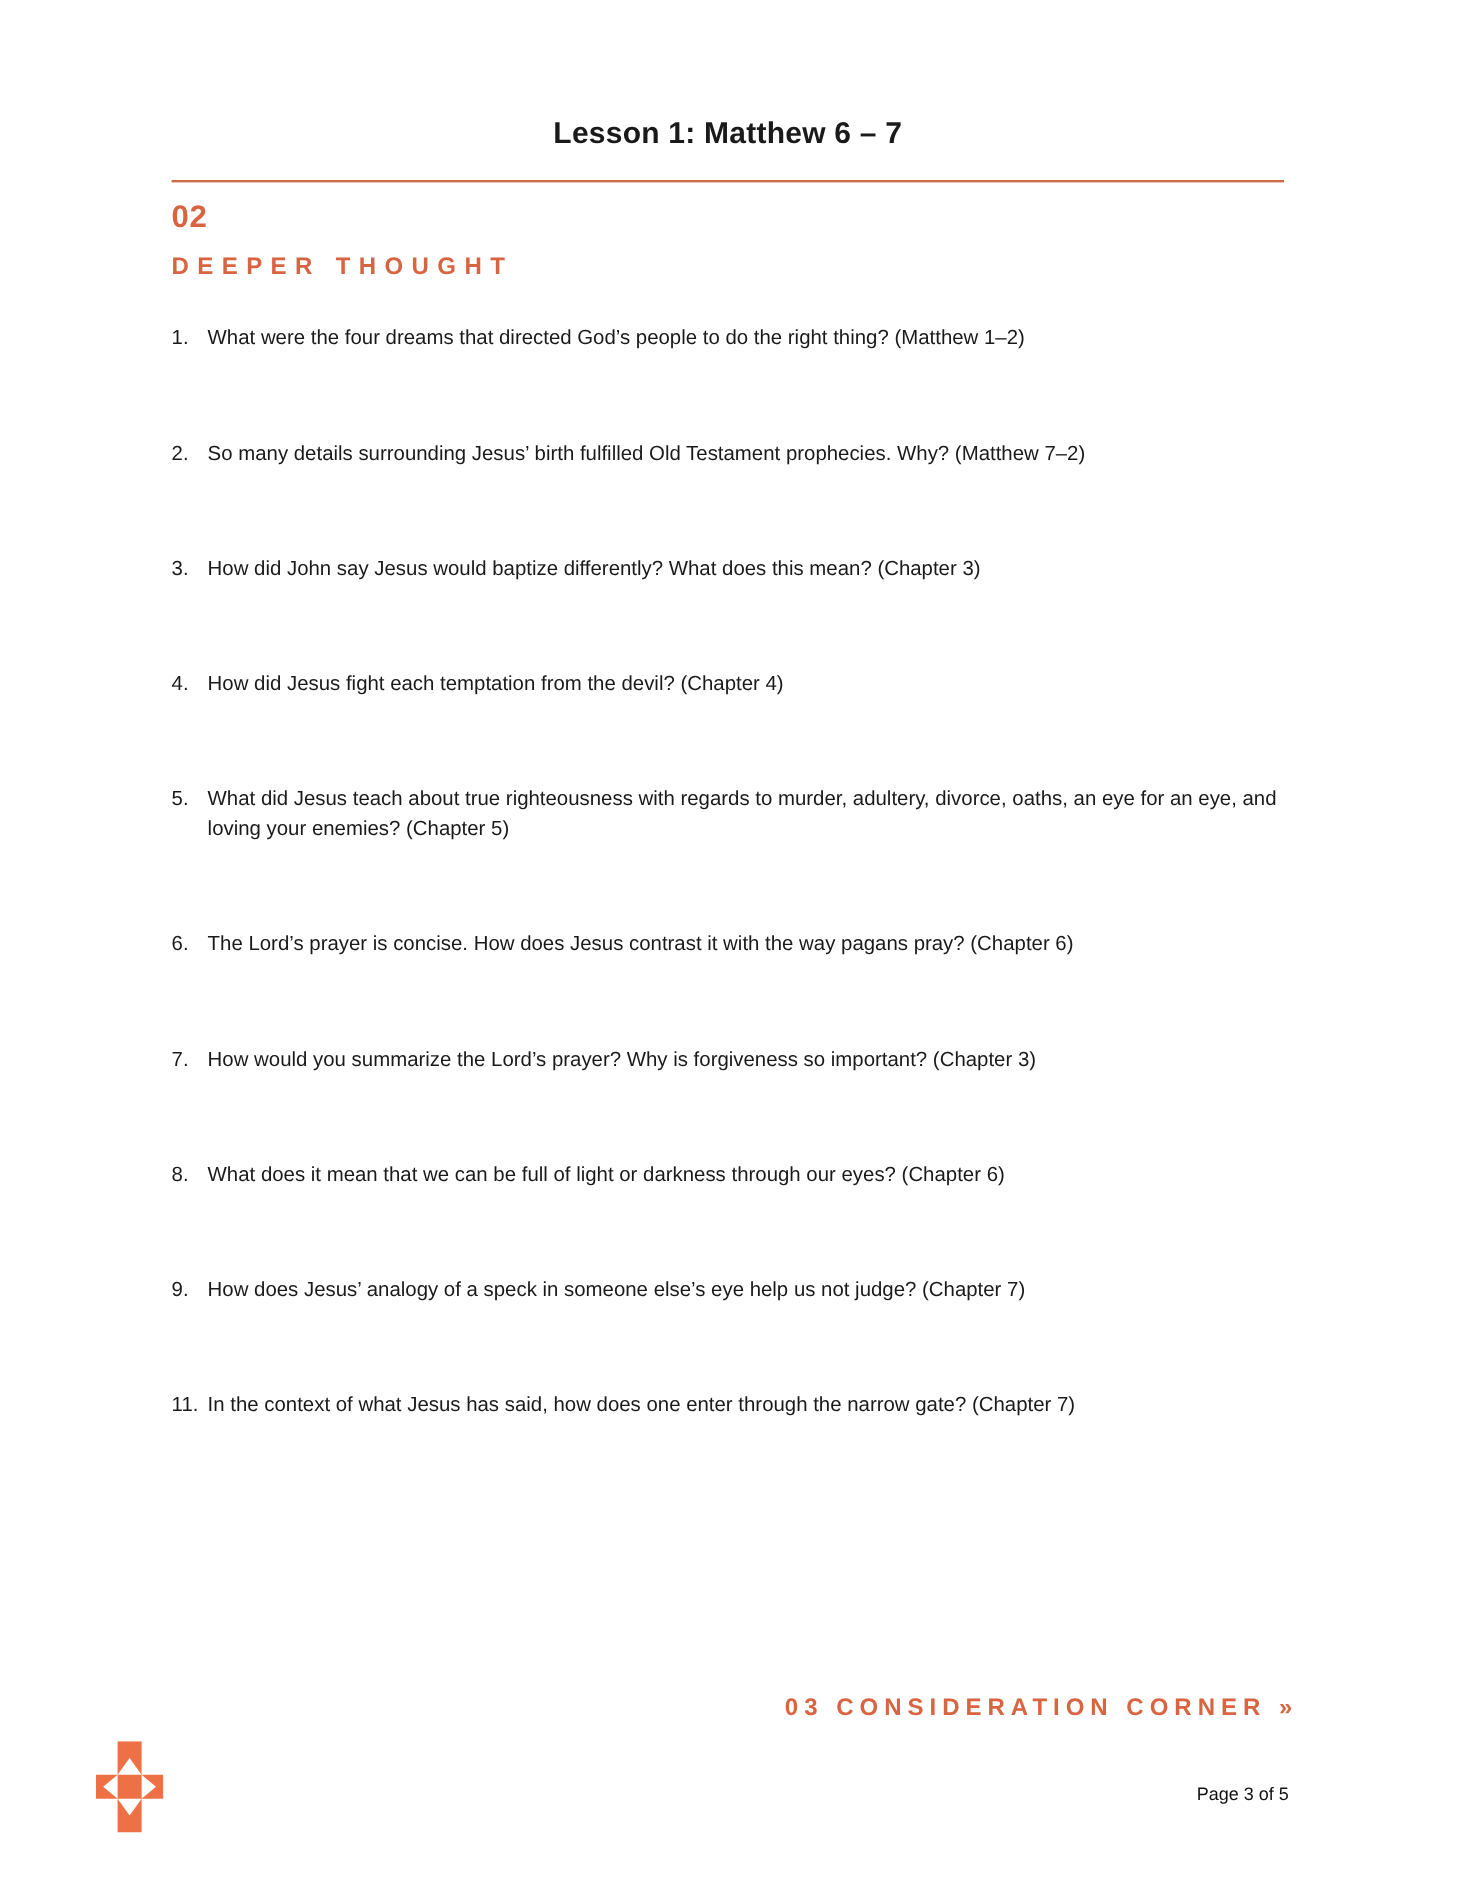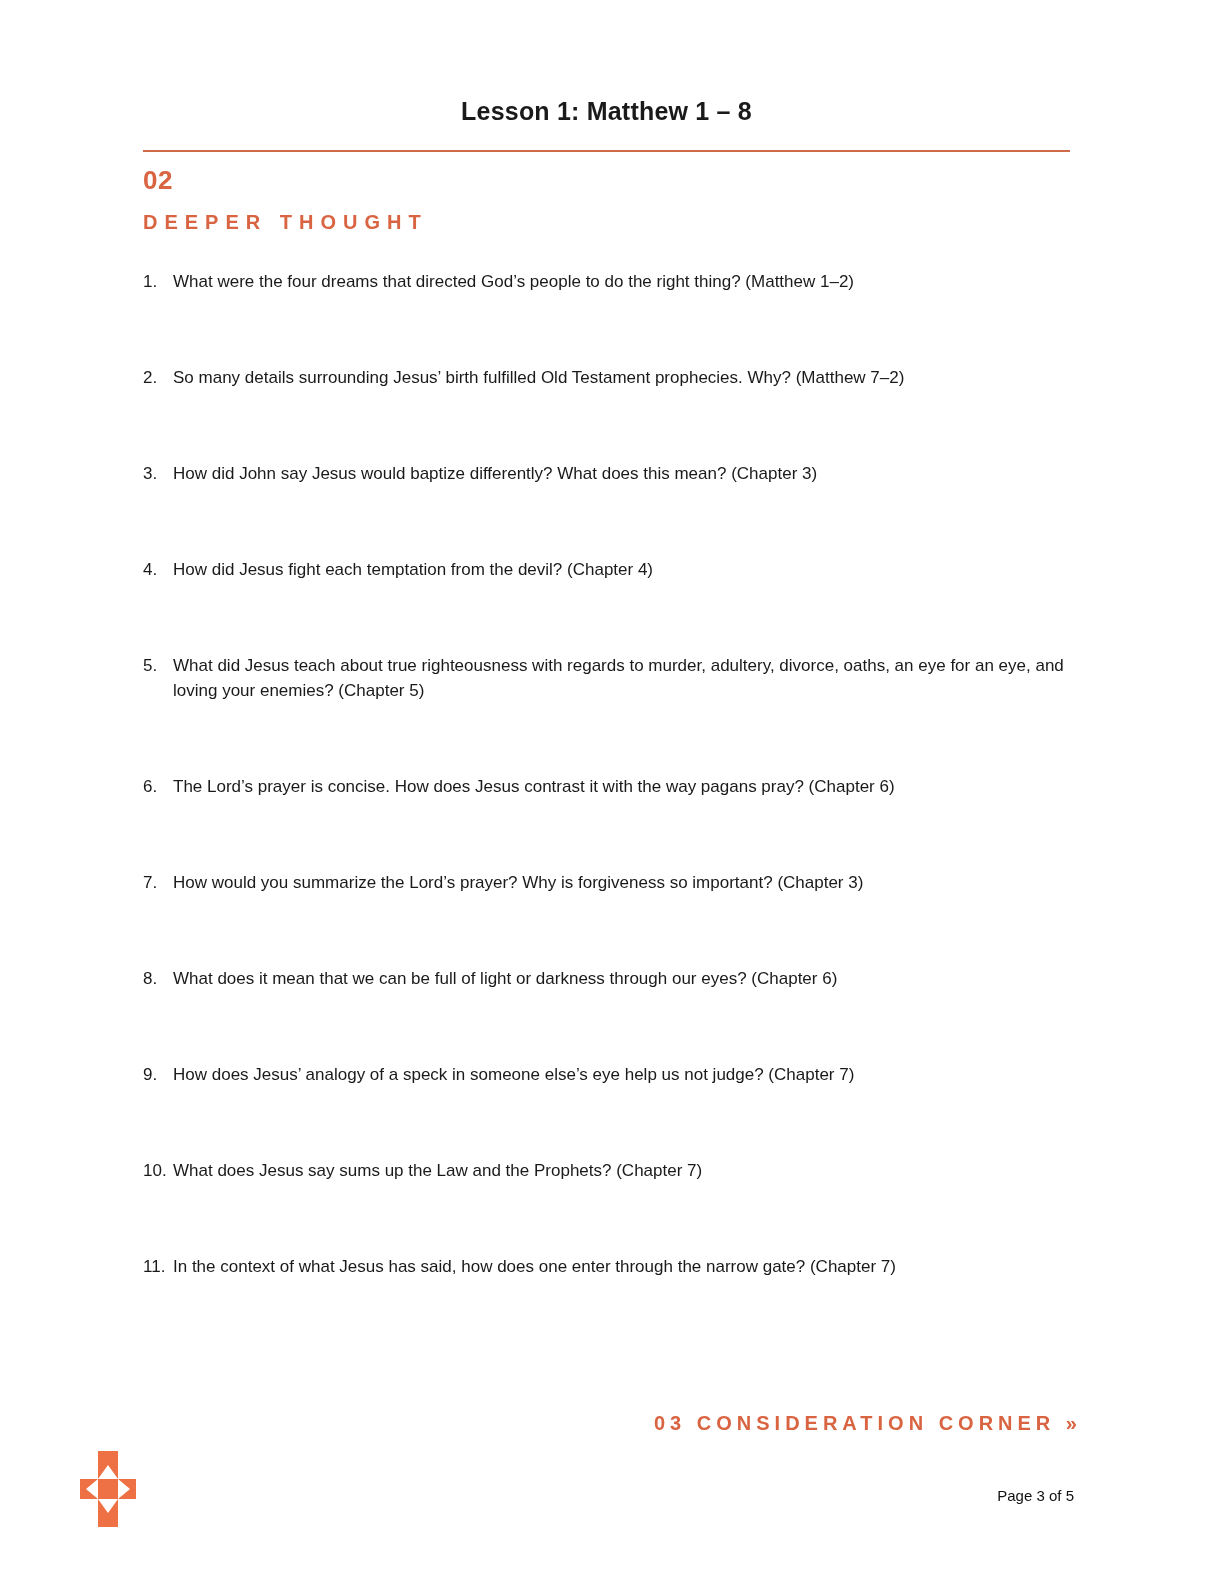--- a/index.html
+++ b/index.html
@@ -96,21 +96,21 @@
     width: 56px;
     height: 76px;
   }
   .logo svg { display: block; width: 100%; height: 100%; }
 </style>
 </head>
 <body>
 
 <div class="page">
 
-  <div class="doc-title">Lesson 1: Matthew 1 – 8</div>
+  <div class="doc-title">Lesson 1: Matthew 6 – 7</div>
 
   <div class="rule"></div>
 
   <div class="section-number">02</div>
   <div class="section-title">DEEPER THOUGHT</div>
 
   <div class="questions">
     <div class="q-row">
       <span class="q-num">1.</span>
       <span class="q-text">What were the four dreams that directed God’s people to do the right thing? (Matthew 1–2)</span>
@@ -141,24 +141,20 @@
     </div>
     <div class="q-row">
       <span class="q-num">8.</span>
       <span class="q-text">What does it mean that we can be full of light or darkness through our eyes? (Chapter 6)</span>
     </div>
     <div class="q-row">
       <span class="q-num">9.</span>
       <span class="q-text">How does Jesus’ analogy of a speck in someone else’s eye help us not judge? (Chapter 7)</span>
     </div>
     <div class="q-row">
-      <span class="q-num">10.</span>
-      <span class="q-text">What does Jesus say sums up the Law and the Prophets? (Chapter 7)</span>
-    </div>
-    <div class="q-row">
       <span class="q-num">11.</span>
       <span class="q-text">In the context of what Jesus has said, how does one enter through the narrow gate? (Chapter 7)</span>
     </div>
   </div>
 
   <div class="next-section">03 CONSIDERATION CORNER »</div>
 
   <div class="logo">
     <svg viewBox="0 0 56 76" xmlns="http://www.w3.org/2000/svg" aria-hidden="true">
       <path fill="#ED7144" d="M18 0 H38 V28 H56 V48 H38 V76 H18 V48 H0 V28 H18 Z"></path>

